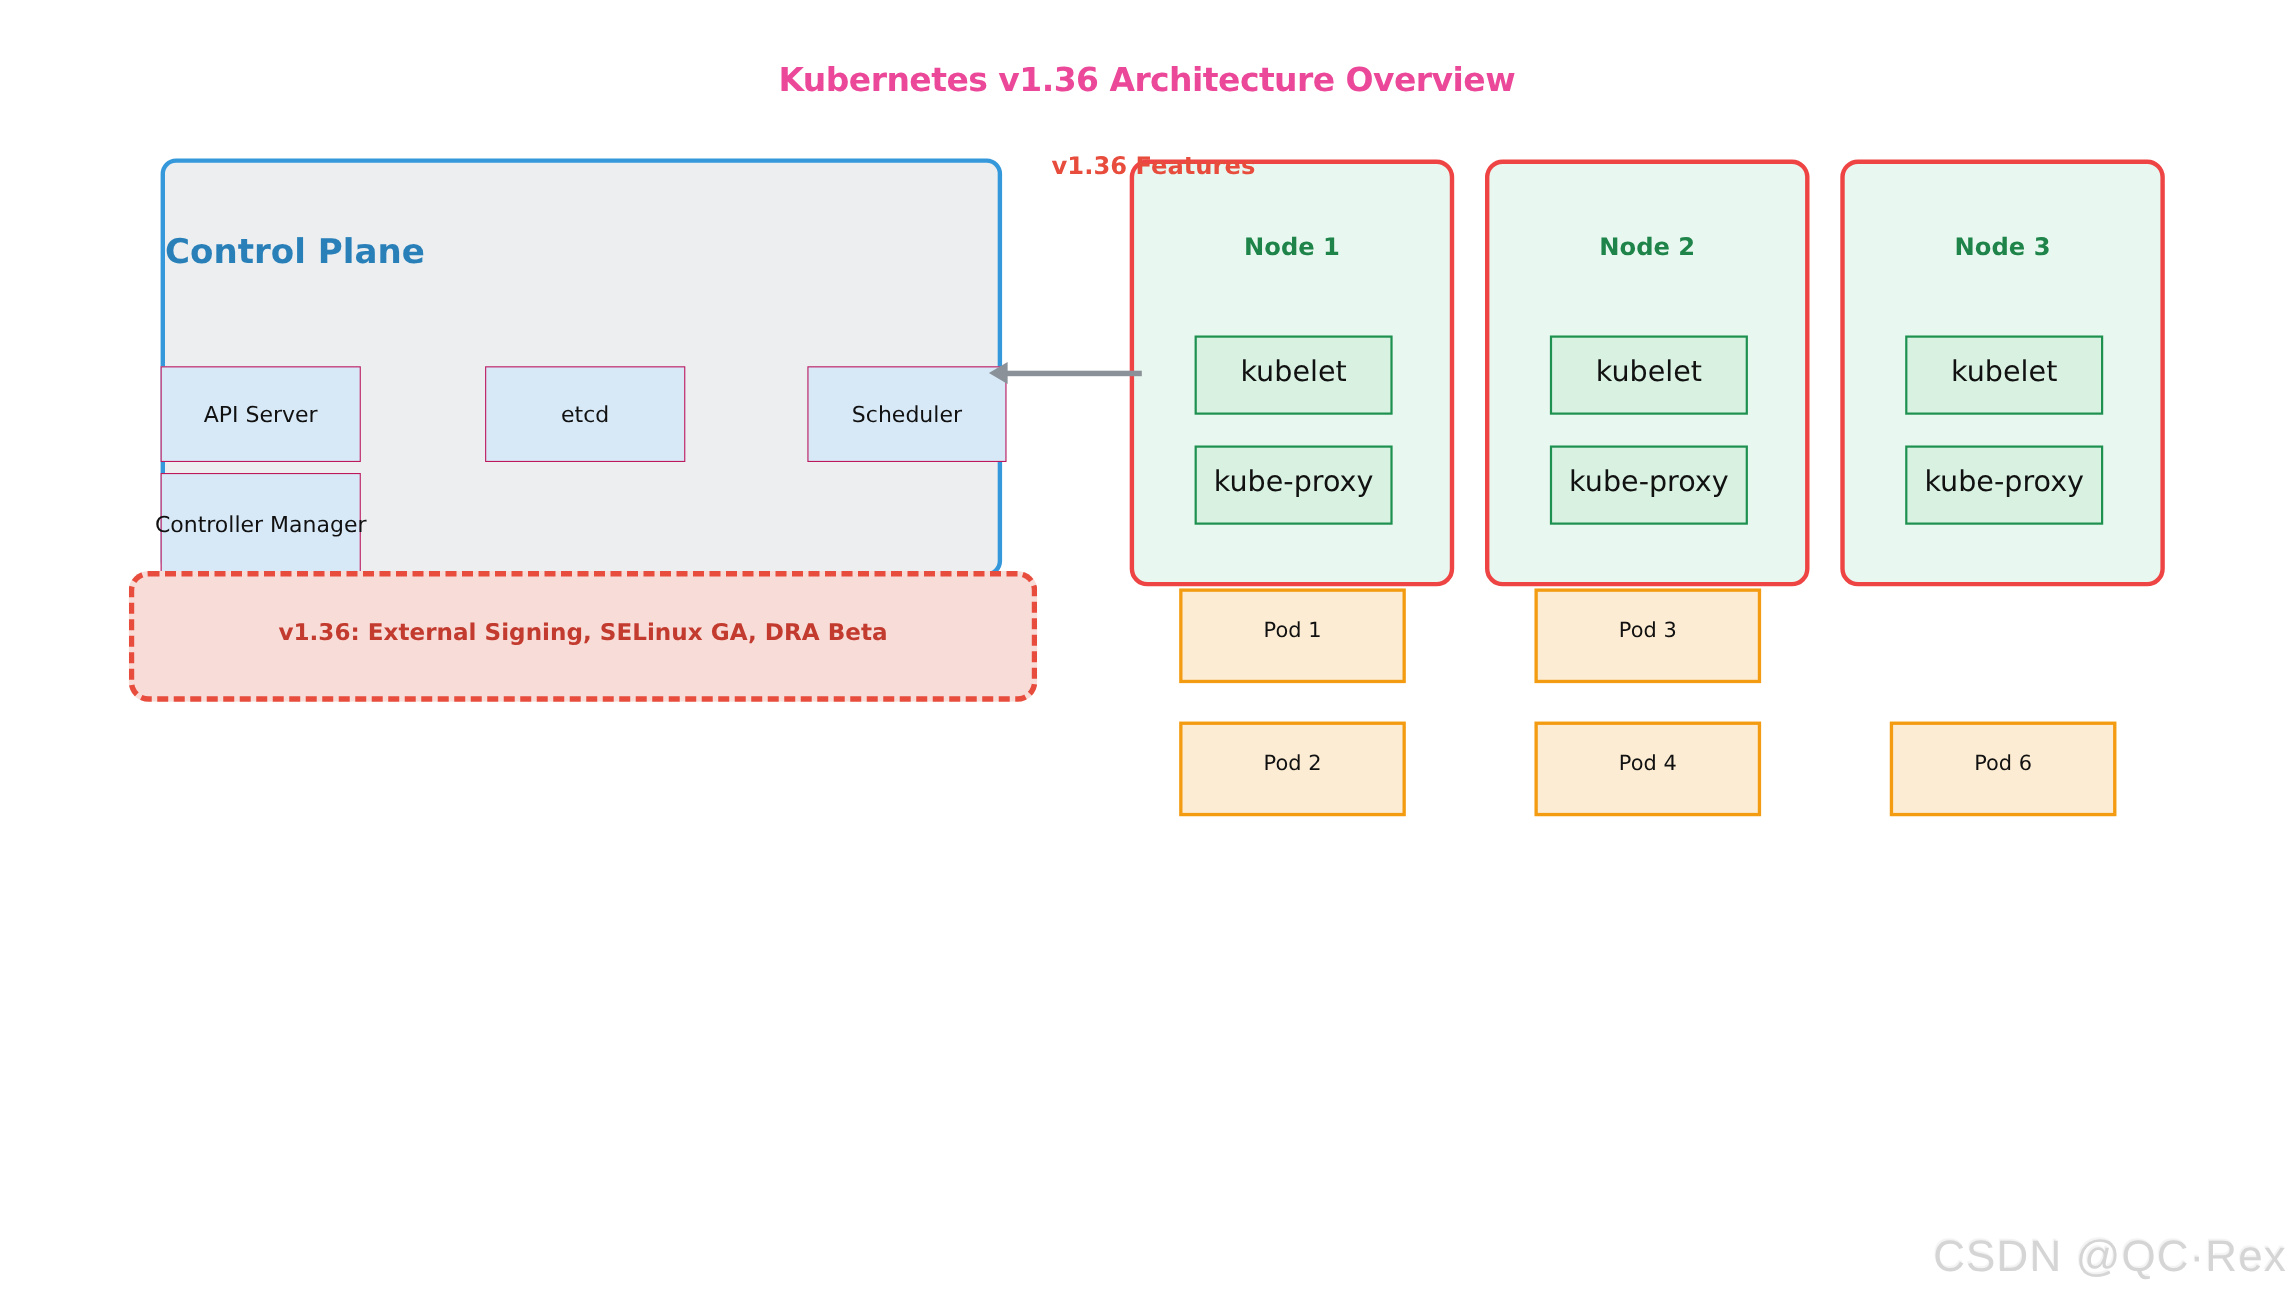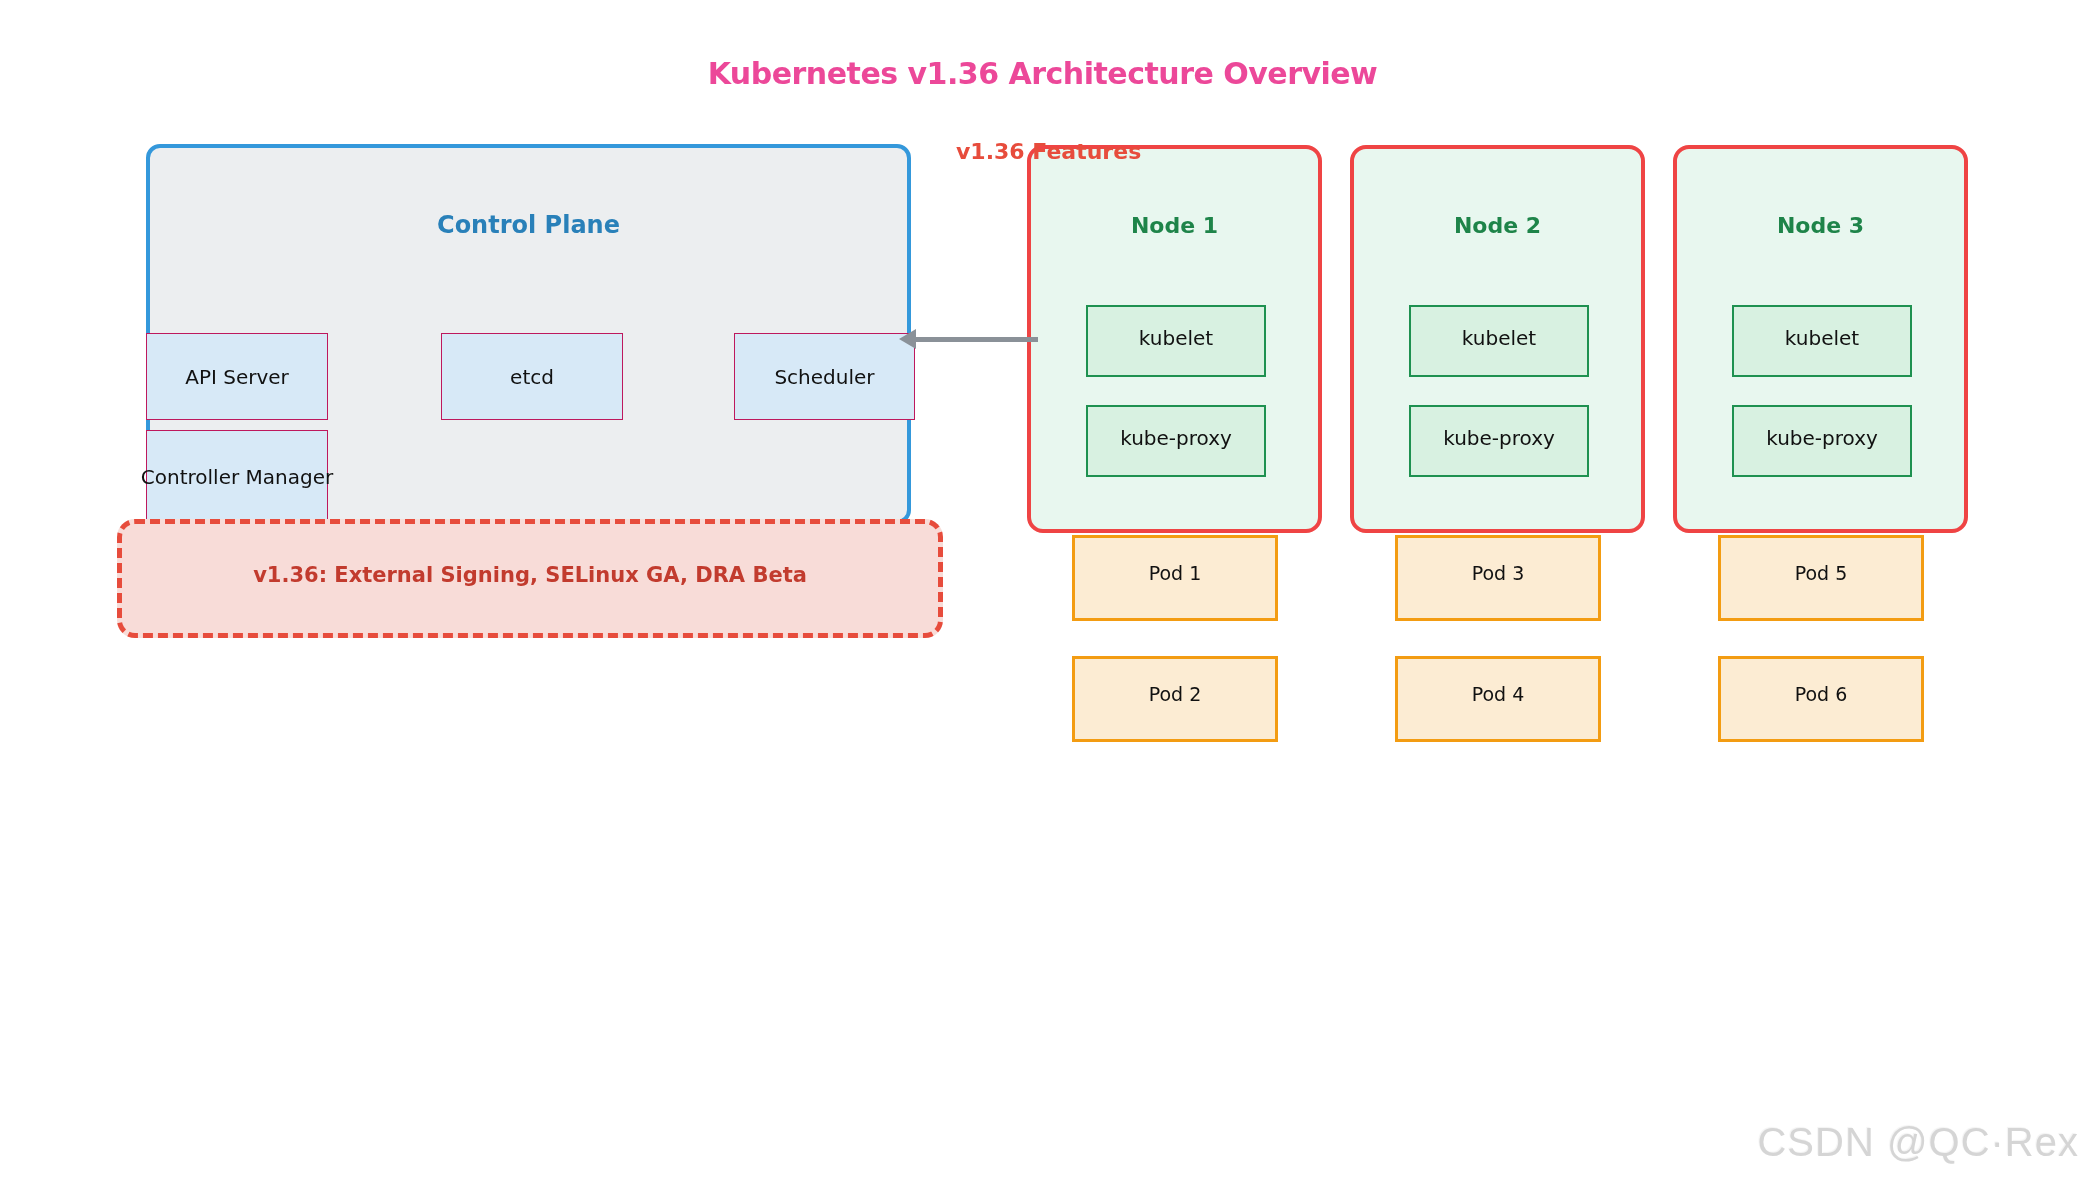--- a/index.html
+++ b/index.html
@@ -14,22 +14,22 @@
     text-align:center;font-size:30px;font-weight:bold;color:#ec4899;
     letter-spacing:-0.5px;
   }
 
   
   .control-plane{
     position:absolute;left:146px;top:144px;width:765px;height:380px;
     background:#eceef0;border:4px solid #3498db;border-radius:14px;
   }
   .control-plane-label{
-    position:absolute;left:0;top:63px;width:100%;text-align:center;
-    font-size:24px;font-weight:bold;color:#2980b9;
+    position:absolute;left:0;top:63px;width:100%;text-align:left;
+    font-size:31px;font-weight:bold;color:#2980b9;
   }
   .cp-box{
     position:absolute;background:#d7e9f7;border:1px solid #be185d;
     display:flex;align-items:center;justify-content:center;
     font-size:20px;color:#111;white-space:nowrap;
   }
   .cp-api       {left:-4px;top:185px;width:182px;height:87px;}
   .cp-etcd      {left:291px;top:185px;width:182px;height:87px;}
   .cp-scheduler {left:584px;top:185px;width:181px;height:87px;}
   .cp-ctrl      {left:-4px;top:282px;width:182px;height:94px;}
@@ -68,21 +68,21 @@
   .node-2{left:1350px;}
   .node-3{left:1673px;padding-left:41px;}
   .node-label{
     position:absolute;left:0;top:64px;width:100%;text-align:center;
     font-size:22px;font-weight:bold;color:#1e8449;
   }
   .node-box{
     position:absolute;left:55px;width:180px;height:72px;
     background:#d8f1e1;border:2px solid #1e9150;
     display:flex;align-items:center;justify-content:center;
-    font-size:20px;color:#111;padding-bottom:6px;white-space:nowrap;
+    font-size:26px;color:#111;padding-bottom:6px;white-space:nowrap;
   }
   .nb-kubelet{top:156px;}
   .nb-proxy  {top:256px;}
 
   
   .pod{
     position:absolute;width:206px;height:86px;
     background:#fcecd3;border:3px solid #f39c12;
     display:flex;align-items:center;justify-content:center;
     font-size:19px;color:#111;padding-bottom:10px;white-space:nowrap;text-align:center;
@@ -139,18 +139,17 @@
   <div class="node node-3">
     <div class="node-label">Node 3</div>
     <div class="node-box nb-kubelet">kubelet</div>
     <div class="node-box nb-proxy">kube-proxy</div>
   </div>
 
   <div class="pod pod-c1 pod-r1">Pod 1</div>
   <div class="pod pod-c1 pod-r2">Pod 2</div>
   <div class="pod pod-c2 pod-r1">Pod 3</div>
   <div class="pod pod-c2 pod-r2">Pod 4</div>
-  <div class="pod pod-c3 pod-r1">Pod 5</div>
   <div class="pod pod-c3 pod-r2">Pod 6</div>
 
   <div class="watermark">CSDN @QC·Rex</div>
 
 </div>
 
 </body></html>

